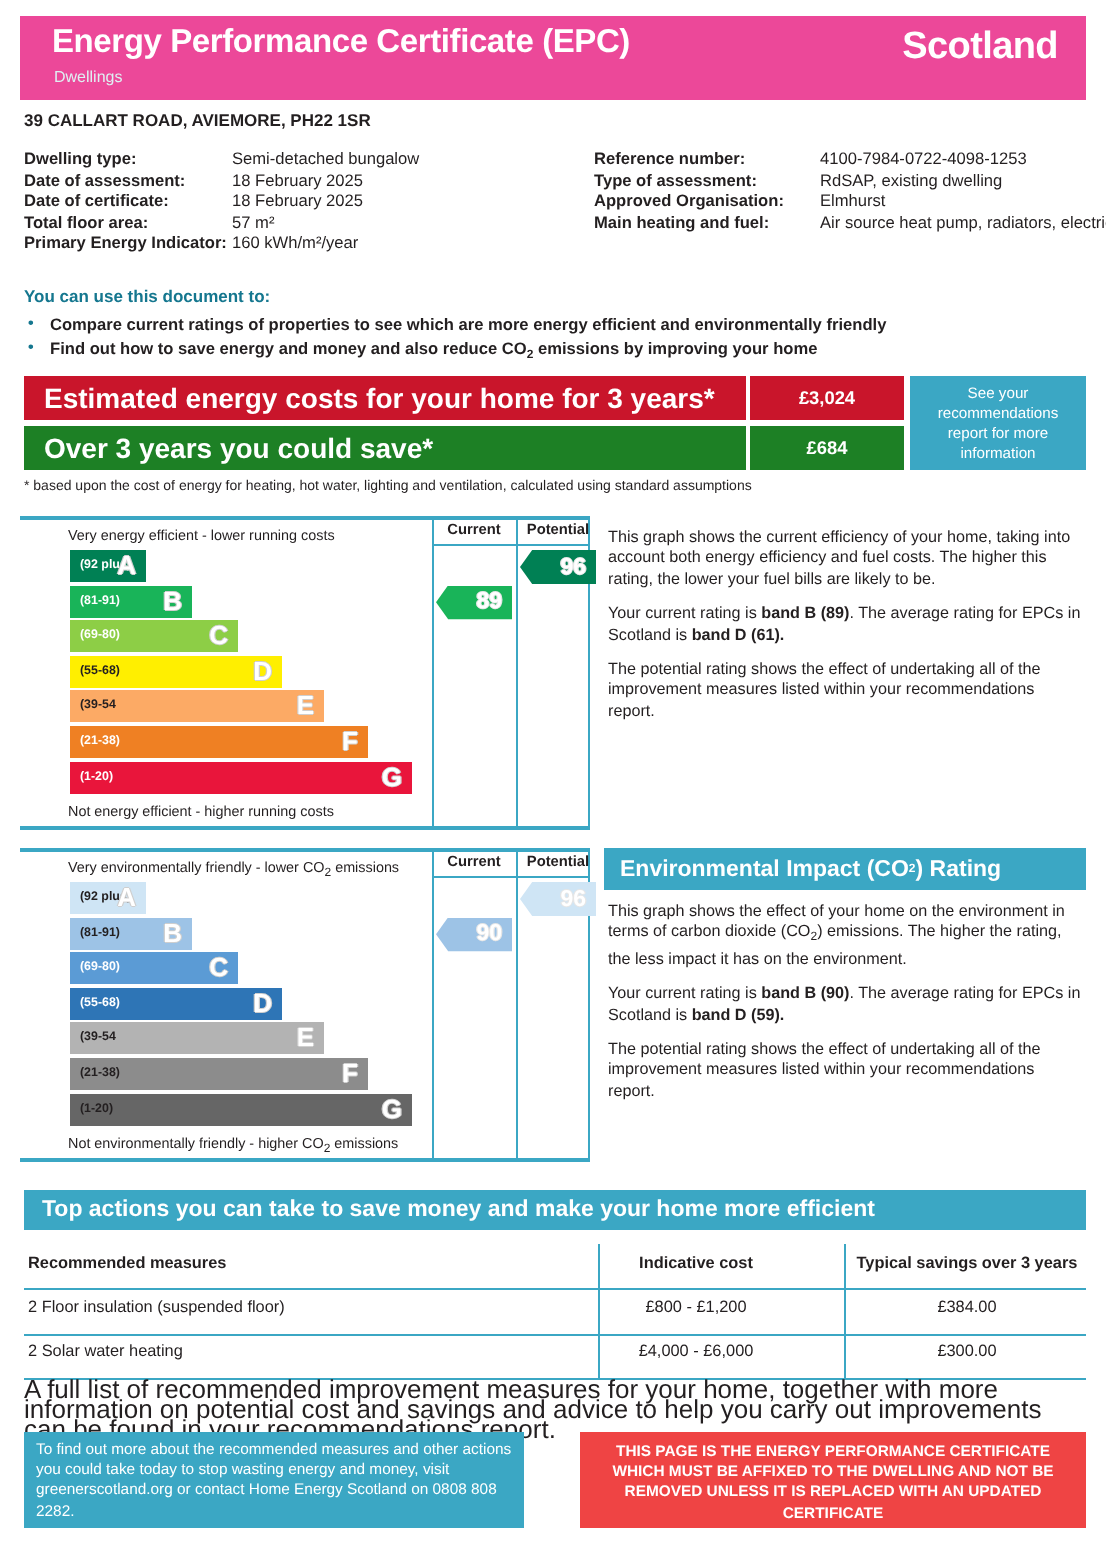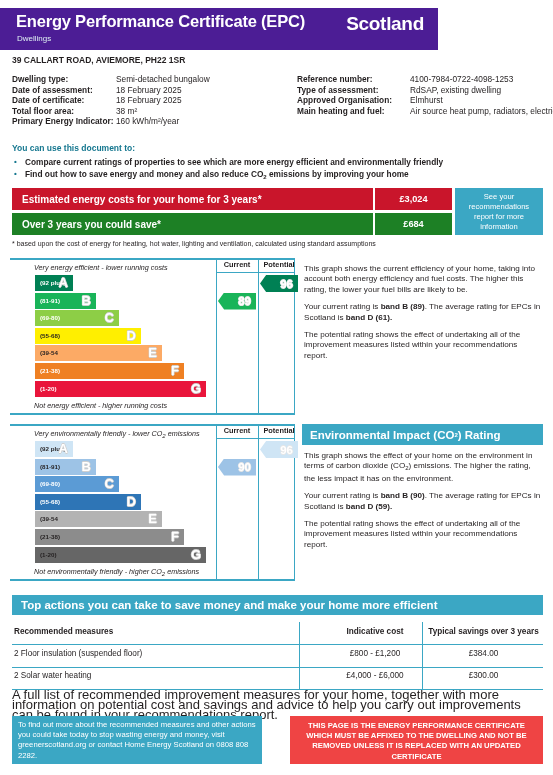--- a/index.html
+++ b/index.html
@@ -4,21 +4,21 @@
 <style>
   html,body{margin:0;padding:0;}
   body{
     width:553px;height:775px;background:#ffffff;
     font-family:"Liberation Sans", sans-serif;
     color:#231f20;overflow:hidden;position:relative;
   }
   .page{position:relative;width:553px;height:775px;}
 
   
-  .hdr{position:absolute;left:0;top:8px;width:438px;height:42px;background:#4c1d95;}
+  .hdr{position:absolute;left:10px;top:8px;width:533px;height:42px;background:#ec4899;}
   .hdr-title{position:absolute;left:16px;top:4px;font-size:16.5px;font-weight:bold;color:#fff;letter-spacing:-.2px;}
   .hdr-sub{position:absolute;left:17px;top:26px;font-size:8px;color:#dff0f3;}
   .hdr-region{position:absolute;right:14px;top:5px;font-size:19px;font-weight:bold;color:#fff;letter-spacing:-.3px;}
 
   .addr{position:absolute;left:12px;top:55px;font-size:8.5px;font-weight:bold;}
 
   
   .details{position:absolute;left:12px;top:74px;width:533px;font-size:8.3px;line-height:10.6px;}
   .dcol{position:absolute;top:0;}
   .dcol.l{left:0;width:270px;}
@@ -31,37 +31,37 @@
 
   
   .use-h{position:absolute;left:12px;top:143px;font-size:8.5px;font-weight:bold;color:#15778f;}
   .use-list{position:absolute;left:12px;top:157px;font-size:8.3px;line-height:11.5px;}
   .use-li{position:relative;padding-left:13px;font-weight:bold;}
   .use-li:before{content:"\2022";position:absolute;left:2px;top:-1px;color:#15778f;font-size:8px;}
   .sub{font-size:6px;vertical-align:-2px;}
 
   
   .costs{position:absolute;left:12px;top:188px;width:531px;height:49px;}
-  .cbar{position:absolute;left:0;height:22px;width:361px;color:#fff;font-size:10px;font-weight:bold;
+  .cbar{position:absolute;left:0;height:22px;width:361px;color:#fff;font-size:14px;font-weight:bold;
         display:flex;align-items:center;padding-left:10px;box-sizing:border-box;}
   .cval{position:absolute;left:363px;width:77px;height:22px;color:#fff;font-size:9.2px;font-weight:bold;
         display:flex;align-items:center;justify-content:center;}
   .c-red{background:#c9152b;}
   .c-grn{background:#1d8025;}
   .row1{top:0;} .row2{top:25px;}
   .crec{position:absolute;left:443px;top:0;width:88px;height:47px;background:#3ba7c4;color:#fff;
         font-size:7.6px;line-height:10px;text-align:center;display:flex;align-items:center;justify-content:center;padding:16px 4px;box-sizing:border-box;}
   .foot-note{position:absolute;left:12px;top:240px;font-size:7px;}
 
   
   .chart{position:absolute;left:10px;width:285px;height:157px;}
   .chart.c1{top:258px;} .chart.c2{top:424px;}
   .ch-top{position:absolute;left:0;top:0;width:285px;height:2px;background:#3ba7c4;}
   .ch-bot{position:absolute;left:0;top:155px;width:285px;height:2px;background:#3ba7c4;}
-  .ch-cap{position:absolute;left:24px;font-size:7.2px;color:#231f20;font-style:italic;}
+  .ch-cap{position:absolute;left:24px;font-size:7.2px;color:#231f20;}
   .ch-cap.t{top:5px;} .ch-cap.b{top:143px;}
 
   .bars{position:absolute;left:25px;top:17px;}
   .bar{position:relative;height:16px;margin-bottom:1.6px;color:#fff;}
   .bar .rng{position:absolute;left:5px;top:4px;font-size:6.2px;font-weight:bold;}
   .bar .ltr{position:absolute;right:5px;top:0px;font-size:13px;font-weight:bold;color:#fff;
             text-shadow:-.6px 0 #cfcfcf, .6px 0 #cfcfcf, 0 -.6px #cfcfcf, 0 .6px #cfcfcf;}
 
   .colhdr{position:absolute;top:2px;font-size:7.4px;font-weight:bold;text-align:center;width:40px;}
   .vline{position:absolute;width:1.4px;background:#3ba7c4;top:0;height:157px;}
@@ -80,21 +80,21 @@
   .pan-b{padding:6px 2px 0 2px;font-size:8.1px;line-height:10.4px;}
   .pan-b p{margin:0 0 7px 0;}
 
   
   .act-h{position:absolute;left:12px;top:595px;width:531px;height:20px;background:#3ba7c4;color:#fff;
          font-size:11.5px;font-weight:bold;display:flex;align-items:center;padding-left:9px;box-sizing:border-box;}
   .tbl{position:absolute;left:12px;top:622px;width:531px;font-size:8.2px;}
   .tbl-row{position:relative;height:22px;}
   .tbl-row.hd{height:22px;font-weight:bold;}
   .cA{position:absolute;left:2px;top:5px;}
-  .cB{position:absolute;left:307px;width:112px;text-align:center;top:5px;}
+  .cB{position:absolute;left:280px;width:112px;text-align:center;top:5px;}
   .cC{position:absolute;left:412px;width:119px;text-align:center;top:5px;}
   .tbl-div{position:absolute;left:0;width:531px;height:1.3px;background:#3ba7c4;}
   .tbl-vline{position:absolute;width:1.3px;background:#3ba7c4;}
 
   .full-note{position:absolute;left:12px;top:690px;width:531px;font-size:13px;line-height:10.2px;}
 
   .box-l{position:absolute;left:12px;top:716px;width:250px;height:48px;background:#3ba7c4;color:#fff;
          font-size:7.7px;line-height:10.2px;padding:4px 6px;box-sizing:border-box;}
   .box-r{position:absolute;left:290px;top:716px;width:253px;height:48px;background:#ef4444;color:#fff;
          font-size:7.7px;line-height:10.2px;font-weight:bold;text-align:center;padding:5px 6px;box-sizing:border-box;}
@@ -121,21 +121,21 @@
         <div class="drow">
           <div class="dlab">Date of assessment:</div>
           <div class="dval">18 February 2025</div>
         </div>
         <div class="drow">
           <div class="dlab">Date of certificate:</div>
           <div class="dval">18 February 2025</div>
         </div>
         <div class="drow">
           <div class="dlab">Total floor area:</div>
-          <div class="dval">38 m²</div>
+          <div class="dval">57 m²</div>
         </div>
         <div class="drow">
           <div class="dlab">Primary Energy Indicator:</div>
           <div class="dval">160 kWh/m²/year</div>
         </div>
       </div>
     <div class="dcol r" id="dcol-r">
         <div class="drow">
           <div class="dlab">Reference number:</div>
           <div class="dval">4100-7984-0722-4098-1253</div>

